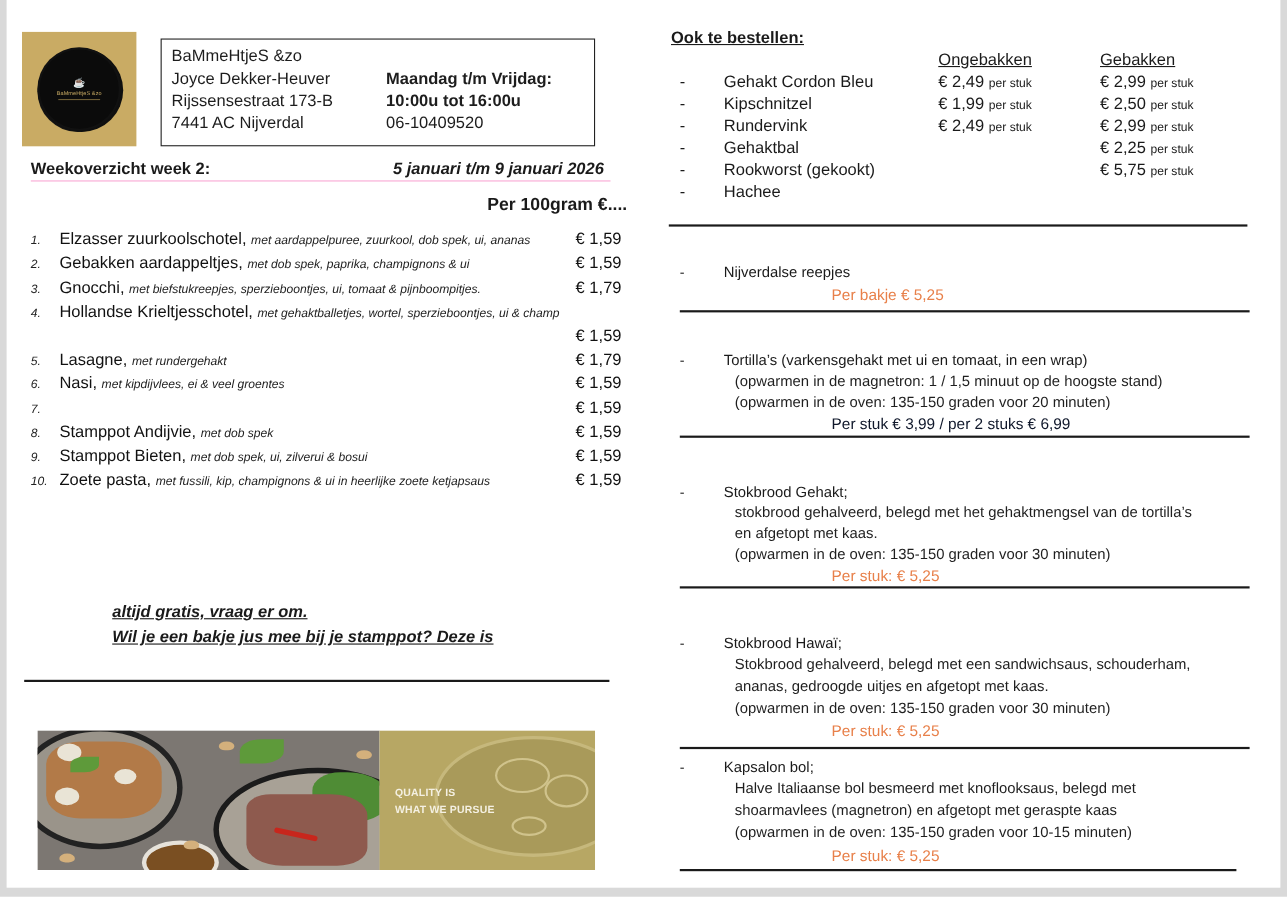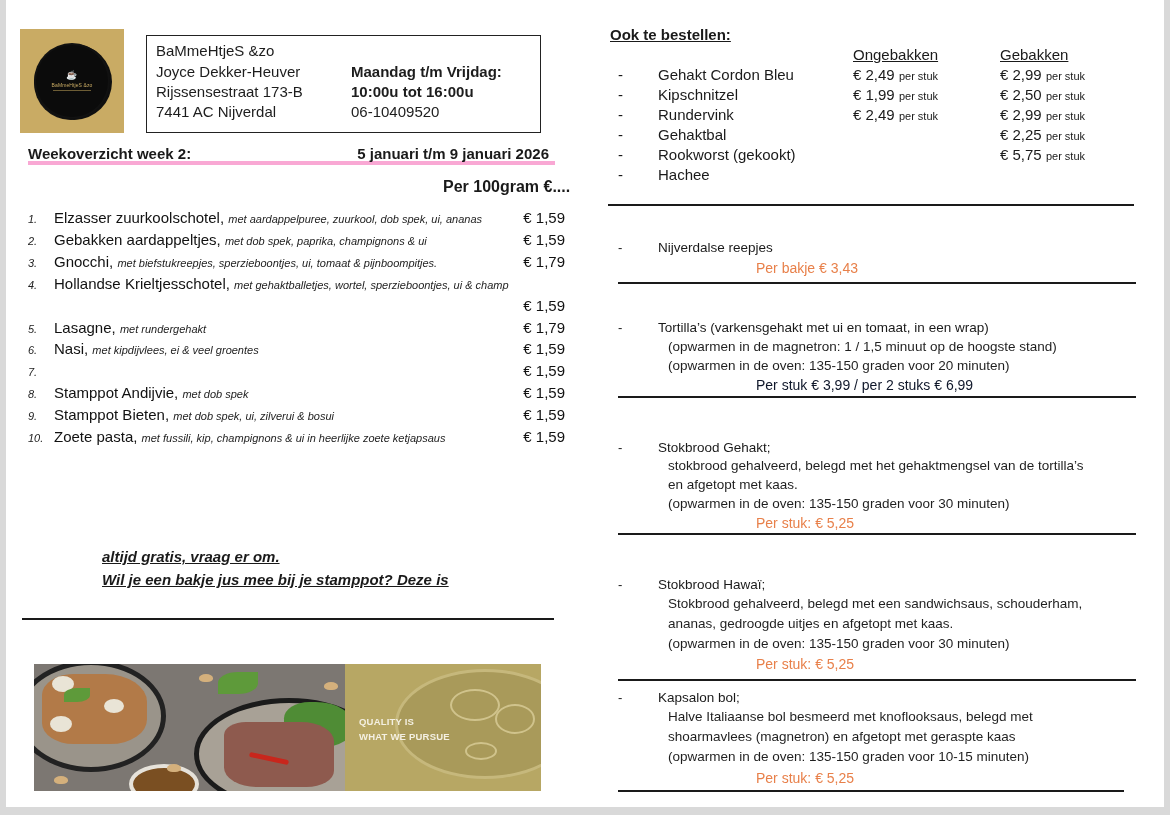--- a/index.html
+++ b/index.html
@@ -28,25 +28,25 @@
     .infobox {
       position: absolute; left: 140px; top: 35px; width: 395px; height: 98px;
       border: 1px solid #222;
     }
     .info-line { position: absolute; font-size: 15px; line-height: 20px; color: #1d1d1d; white-space: nowrap; }
     .info-bold { font-weight: bold; }
 
     
     .week-title {
       position: absolute; left: 22px; top: 145px; width: 527px; height: 20px;
-      border-bottom: 4px solid #f9a8d4;
+      border-bottom: 1px solid #f9a8d4;
       font-weight: bold; font-size: 15px; line-height: 18px;
     }
     .week-title .left { position: absolute; left: 0; top: 0; }
-    .week-title .right { position: absolute; right: 6px; top: 0; }
+    .week-title .right { position: absolute; right: 6px; top: 0; font-style: italic; }
 
     .per100 { position: absolute; left: 437px; top: 178px; font-weight: bold; font-size: 16px; }
 
     
     .menu-row { position: absolute; left: 22px; width: 540px; height: 20px; white-space: nowrap; }
     .menu-num { position: absolute; left: 0; top: 4px; font-style: italic; font-size: 11px; color: #222; }
     .menu-name { position: absolute; left: 26px; top: 0; font-size: 15px; color: #111; }
     .menu-desc { font-style: italic; font-size: 11px; color: #222; }
     .menu-price { position: absolute; right: 3px; top: 0; font-size: 15px; color: #111; margin-left: 17px; }
 
@@ -257,21 +257,21 @@
         <span class="order-name">Hachee</span>
       </div>
     </div>
 
   <div class="hr-r" style="left:602px; top:204px; width:526px;"></div>
 
   <div id="specials">
       <div class="item" style="top: 240px;">
         <span class="item-dash">-</span>
         <span class="item-title">Nijverdalse reepjes</span>
-        <span class="item-price" style="top:20px; color:#e8804a;">Per bakje € 3,43</span>
+        <span class="item-price" style="top:20px; color:#e8804a;">Per bakje € 5,25</span>
       </div>
       <div class="hr-r" style="left: 612px; top: 282px; width: 518px;"></div>
       <div class="item" style="top: 320px;">
         <span class="item-dash">-</span>
         <span class="item-title">Tortilla’s (varkensgehakt met ui en tomaat, in een wrap)</span>
         <span class="item-line" style="top:19px">(opwarmen in de magnetron: 1 / 1,5 minuut op de hoogste stand)</span>
         <span class="item-line" style="top:38px">(opwarmen in de oven: 135-150 graden voor 20 minuten)</span>
         <span class="item-price" style="top:57px; color:#0f172a;">Per stuk € 3,99  / per 2 stuks € 6,99</span>
       </div>
       <div class="hr-r" style="left: 612px; top: 396px; width: 518px;"></div>

